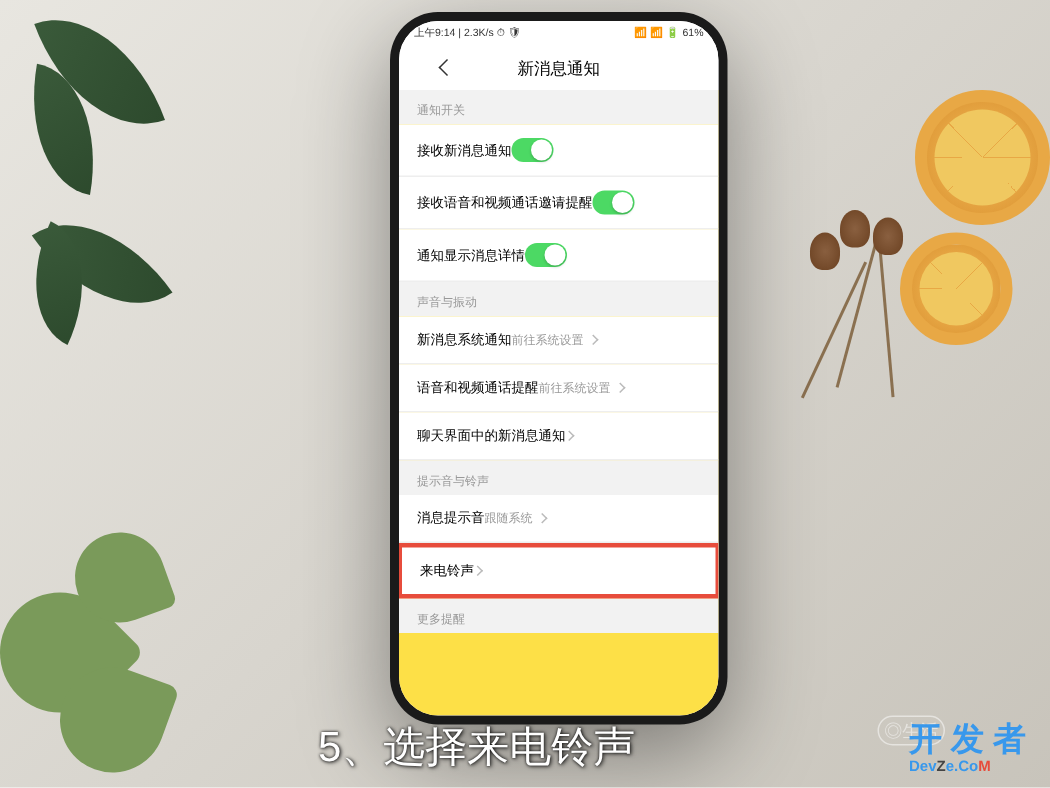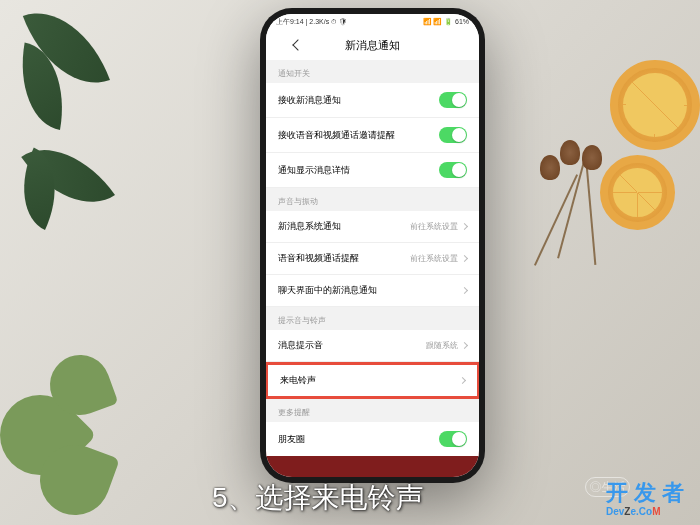--- a/index.html
+++ b/index.html
@@ -133,33 +133,32 @@
       position: absolute;
       left: 50%;
       transform: translateX(-50%);
       font-size: 11px;
       font-weight: 500;
       color: #000;
     }
     .content {
       height: calc(100% - 46px);
       overflow: hidden;
-      background: #7f1d1d;
+      background: #fde047;
     }
     .section-header {
       padding: 8px 12px 4px;
       font-size: 8px;
       color: #999;
       background: #f2f2f2;
     }
     .row {
       background: #fff;
       padding: 9px 12px;
       display: flex;
-      justify-content: space-between;
       align-items: center;
       font-size: 9px;
       color: #000;
       border-bottom: 0.5px solid #eee;
     }
     .row:last-of-type { border-bottom: none; }
     .row-value {
       font-size: 8px;
       color: #999;
       display: flex;
@@ -336,24 +335,20 @@
           </span>
       </div>
       <div class="row highlight-row">
         <span>来电铃声</span>
         <span class="row-value">
             <span class="chevron-right"></span>
           </span>
       </div>
 
       <div class="section-header">更多提醒</div>
-      <div class="row">
-        <span>朋友圈</span>
-        <div class="toggle"></div>
-      </div>
 
     </div>
   </div>
 </div>
 
 <div class="watermark-circle">◎生活</div>
 
 <div class="caption">5、选择来电铃声</div>
 
 <div class="brand">

